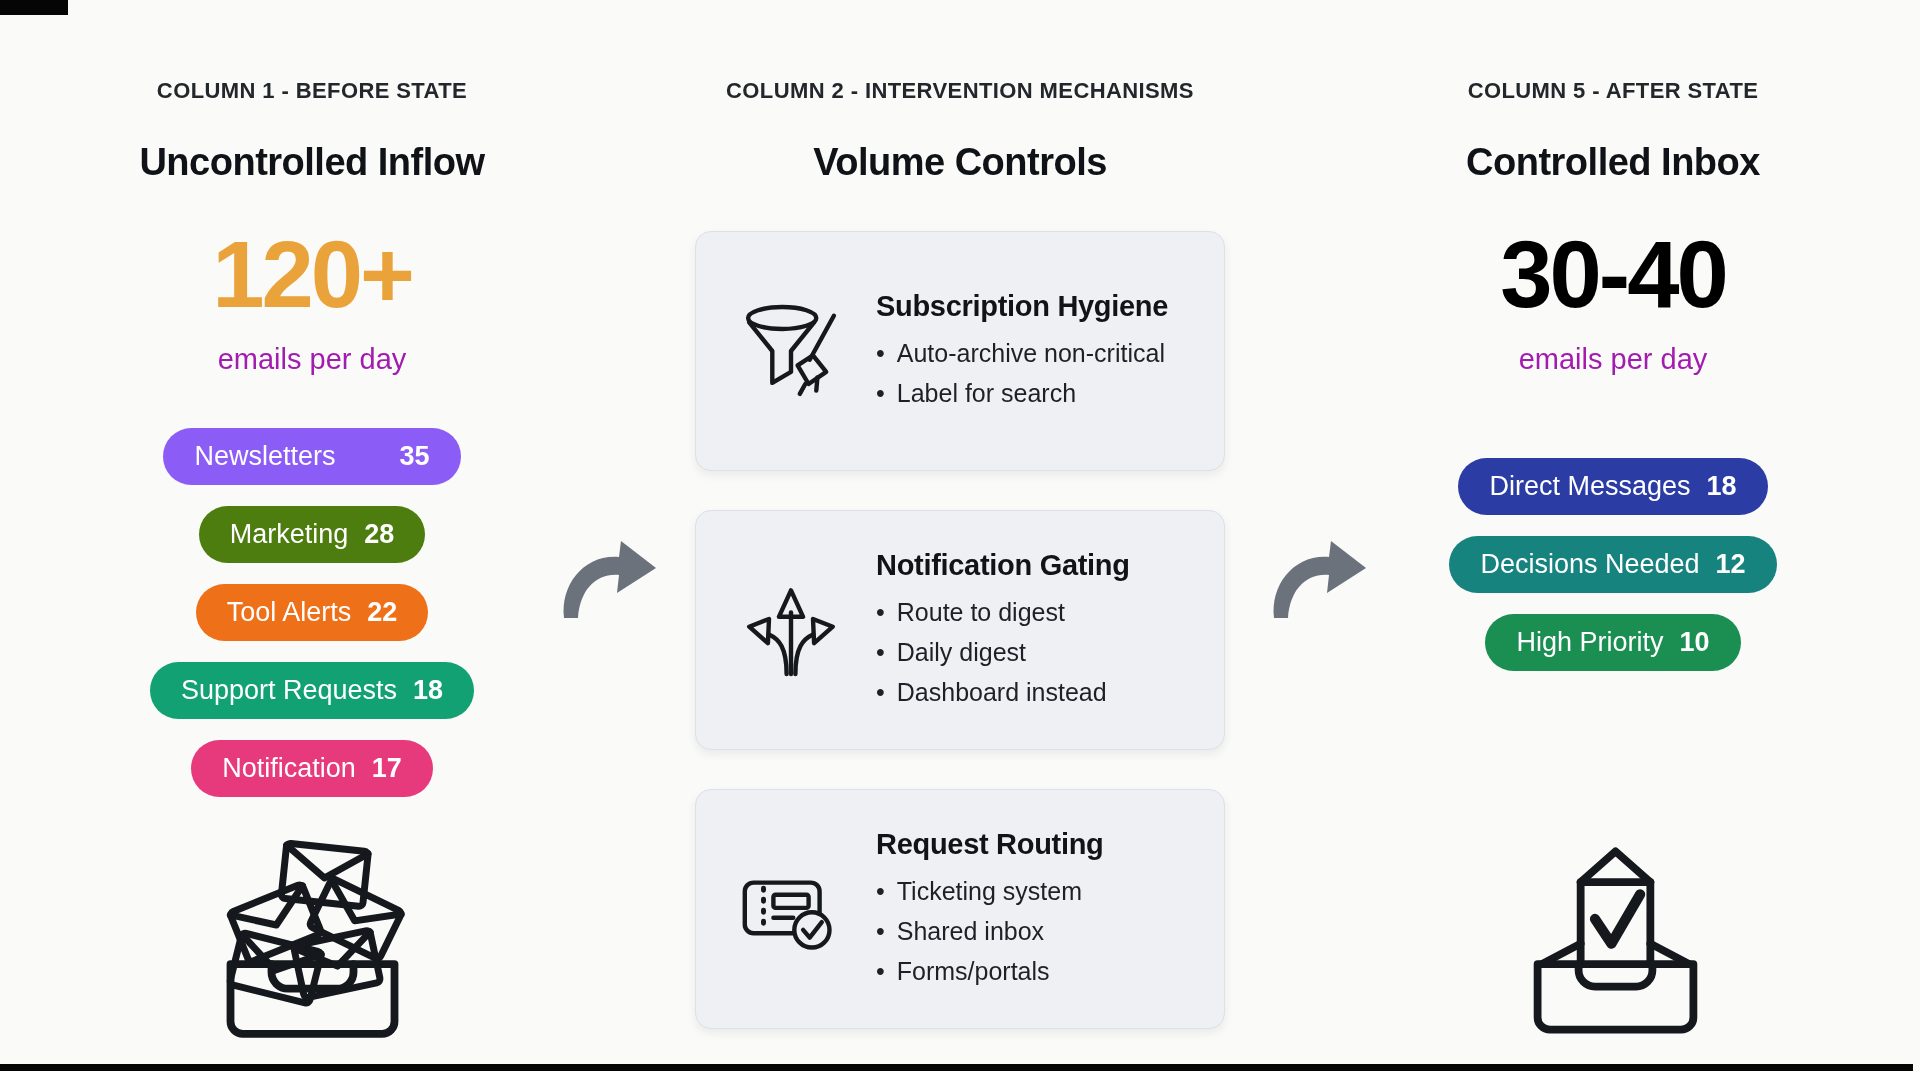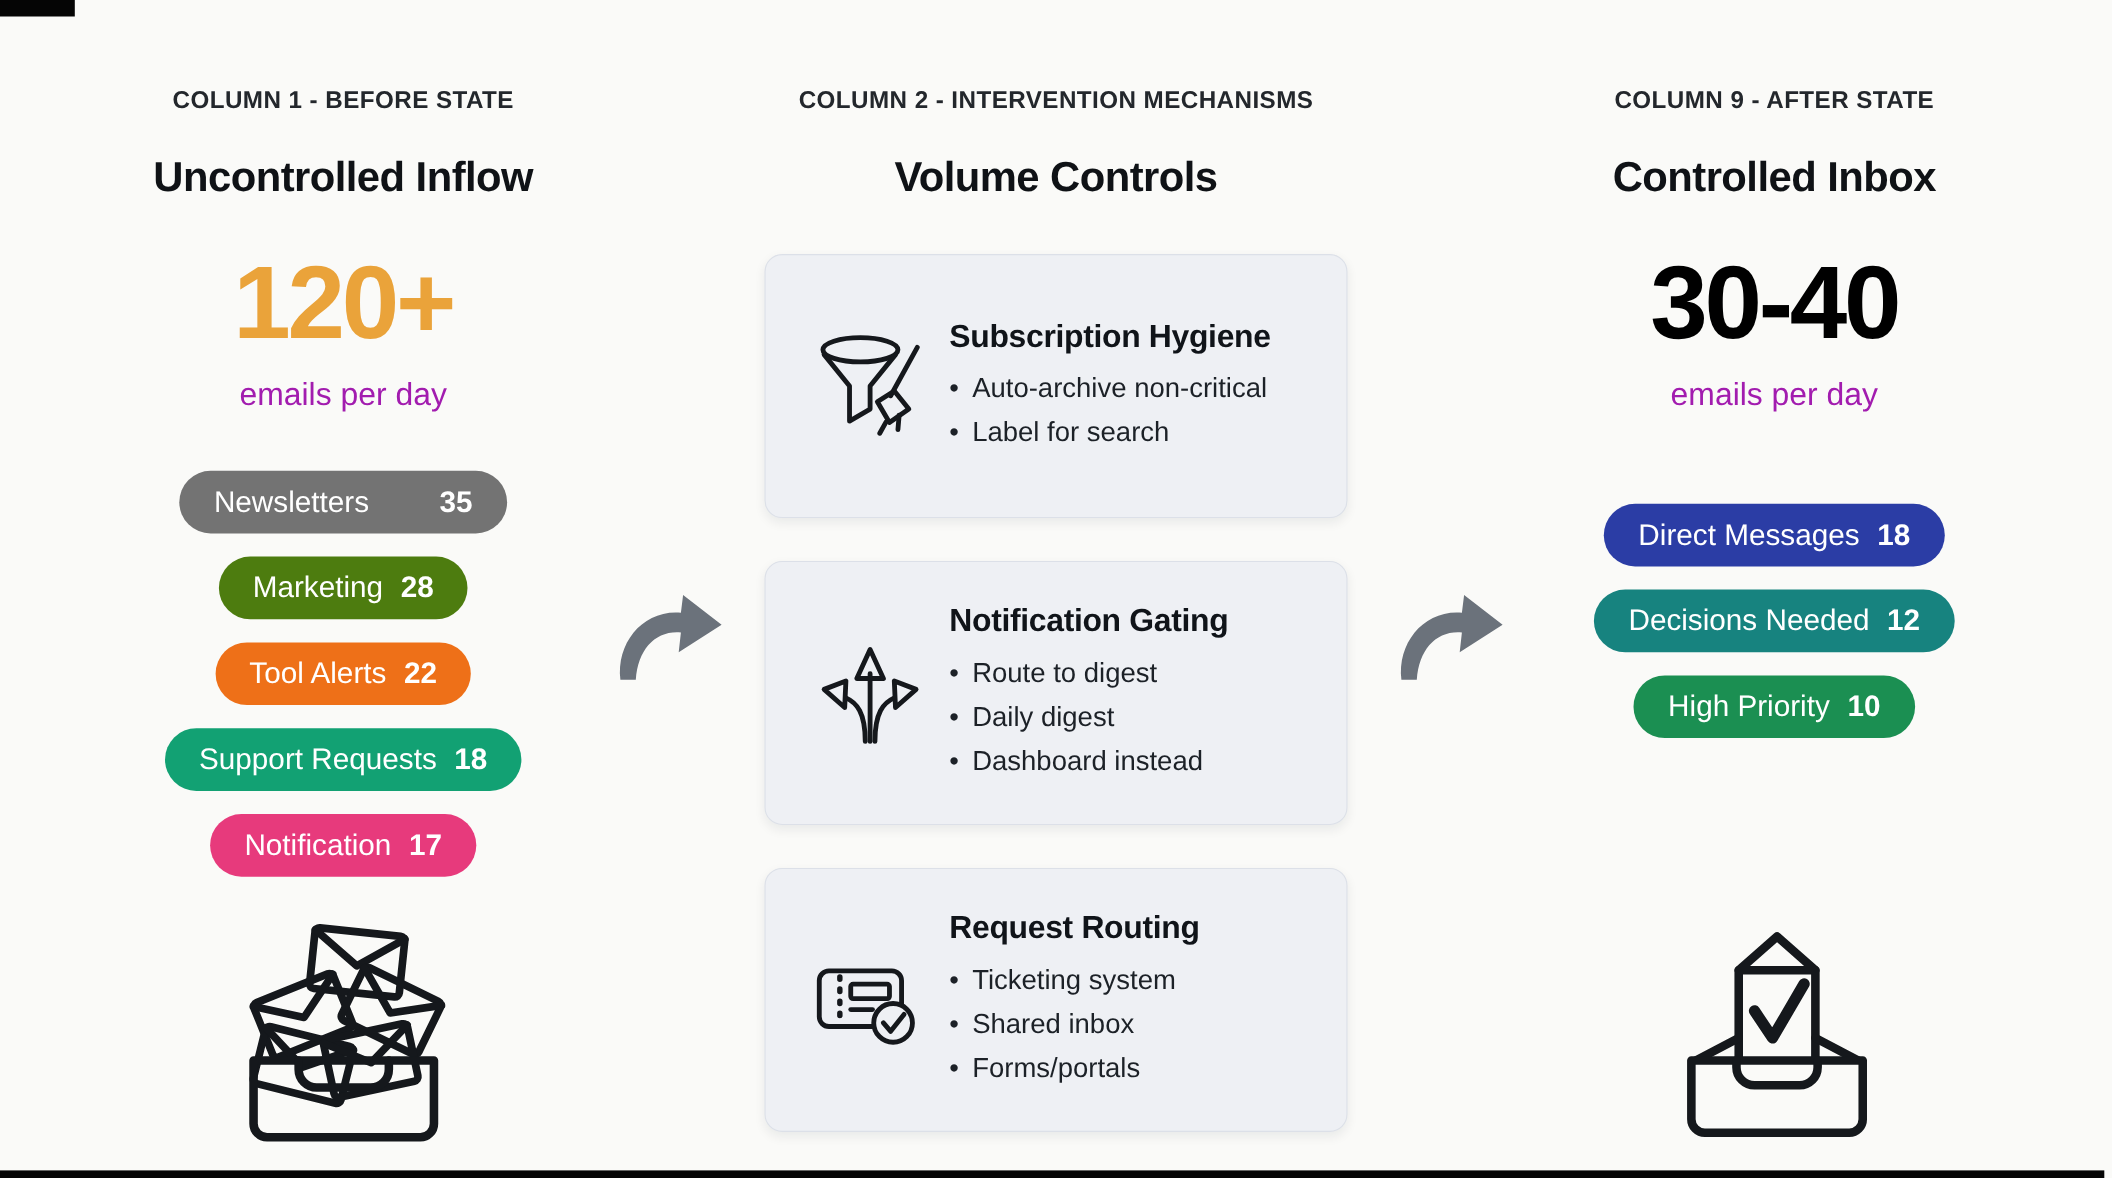--- a/index.html
+++ b/index.html
@@ -35,21 +35,21 @@
     padding:0 31px;color:#FFFFFF;white-space:nowrap;
   }
   .pill-label{font-size:27px;font-weight:400;}
   .pill-count{font-size:27px;font-weight:700;margin-left:16px;}
 
   .cards{margin-top:47px;display:flex;flex-direction:column;gap:39px;}
   .card{
     width:530px;height:240px;box-sizing:border-box;
     background:#EEF0F4;border:1px solid #DCE0E8;border-radius:16px;
     box-shadow:0 4px 10px rgba(20,24,40,.07);
-    display:flex;align-items:center;padding:0 30px 0 40px;gap:17px;
+    display:flex;align-items:center;padding:0 30px 0 40px;gap:30px;
   }
   .card-icon{width:110px;height:110px;flex:0 0 110px;}
   .card-icon svg{width:110px;height:110px;}
   .card-body{display:flex;flex-direction:column;}
   .card-title{font-size:29px;font-weight:700;color:#101419;margin-bottom:10px;letter-spacing:-.3px;}
   .card-bullets{list-style:none;margin:0;padding:0;}
   .card-bullets li{font-size:25px;line-height:40px;color:#1C2127;}
   .card-bullets li::before{content:"•";margin-right:12px;}
 
   .big-icon{margin-top:40px;width:205px;height:205px;}
@@ -72,21 +72,21 @@
 <div class="mark-top-left"></div>
 <div class="mark-bottom"></div>
 
 <div class="col col-before">
   <div class="col-label">COLUMN 1 - BEFORE STATE</div>
   <div class="col-title">Uncontrolled Inflow</div>
   <div class="metric" style="color: rgb(234, 163, 58);">120+</div>
   <div class="metric-caption">emails per day</div>
 
   <div class="pills pills-before">
-    <div class="pill" style="background: #737373; gap: 48px;">
+    <div class="pill" style="background: #8b5cf6; gap: 48px;">
       <span class="pill-label">Newsletters</span>
       <span class="pill-count">35</span>
     </div>
     <div class="pill" style="background: #4d7c0f;">
       <span class="pill-label">Marketing</span>
       <span class="pill-count">28</span>
     </div>
     <div class="pill" style="background: rgb(238, 112, 24);">
       <span class="pill-label">Tool Alerts</span>
       <span class="pill-count">22</span>
@@ -201,21 +201,21 @@
           <li>Shared inbox</li>
           <li>Forms/portals</li>
         </ul>
       </div>
     </div>
 
   </div>
 </div>
 
 <div class="col col-after">
-  <div class="col-label">COLUMN 9 - AFTER STATE</div>
+  <div class="col-label">COLUMN 5 - AFTER STATE</div>
   <div class="col-title">Controlled Inbox</div>
   <div class="metric" style="color: #000000;">30-40</div>
   <div class="metric-caption">emails per day</div>
 
   <div class="pills pills-after">
     <div class="pill" style="background: rgb(43, 61, 165);">
       <span class="pill-label">Direct Messages</span>
       <span class="pill-count">18</span>
     </div>
     <div class="pill" style="background: rgb(23, 131, 127);">

